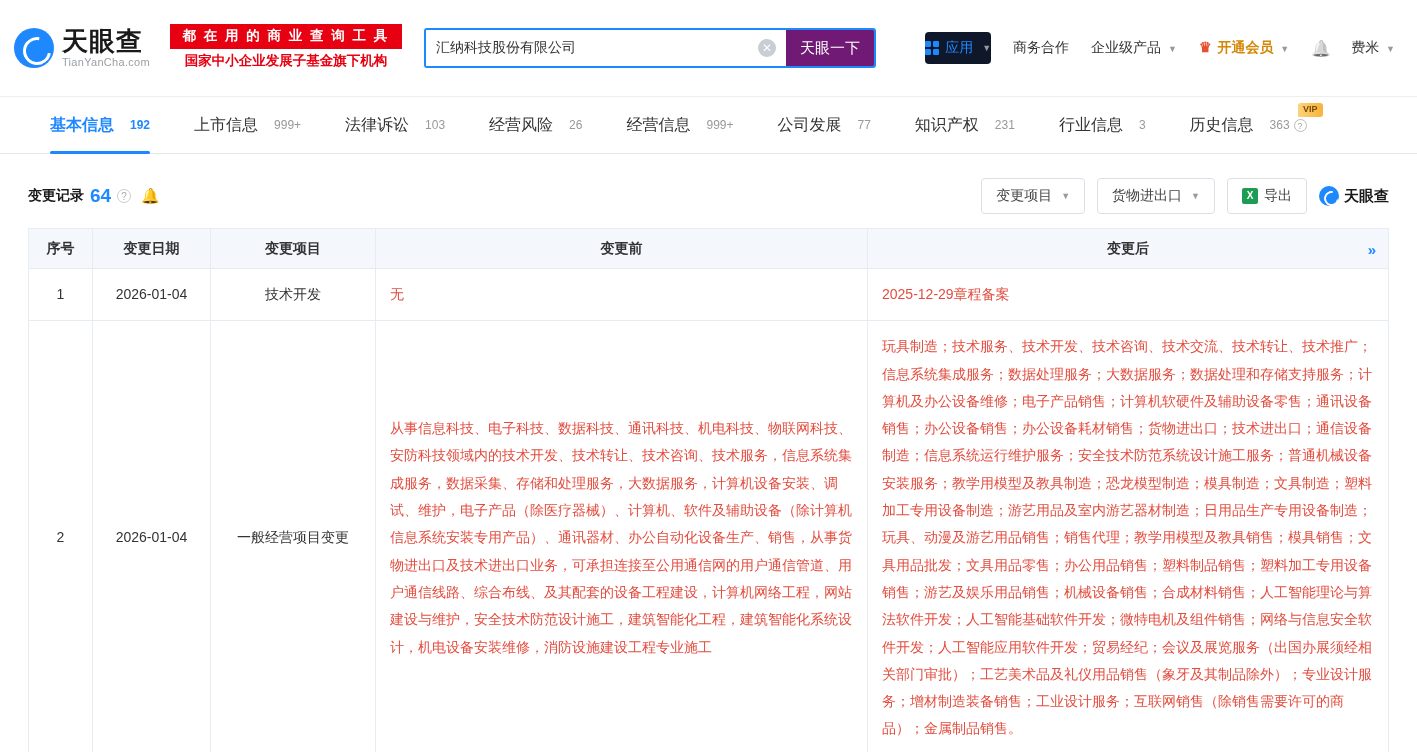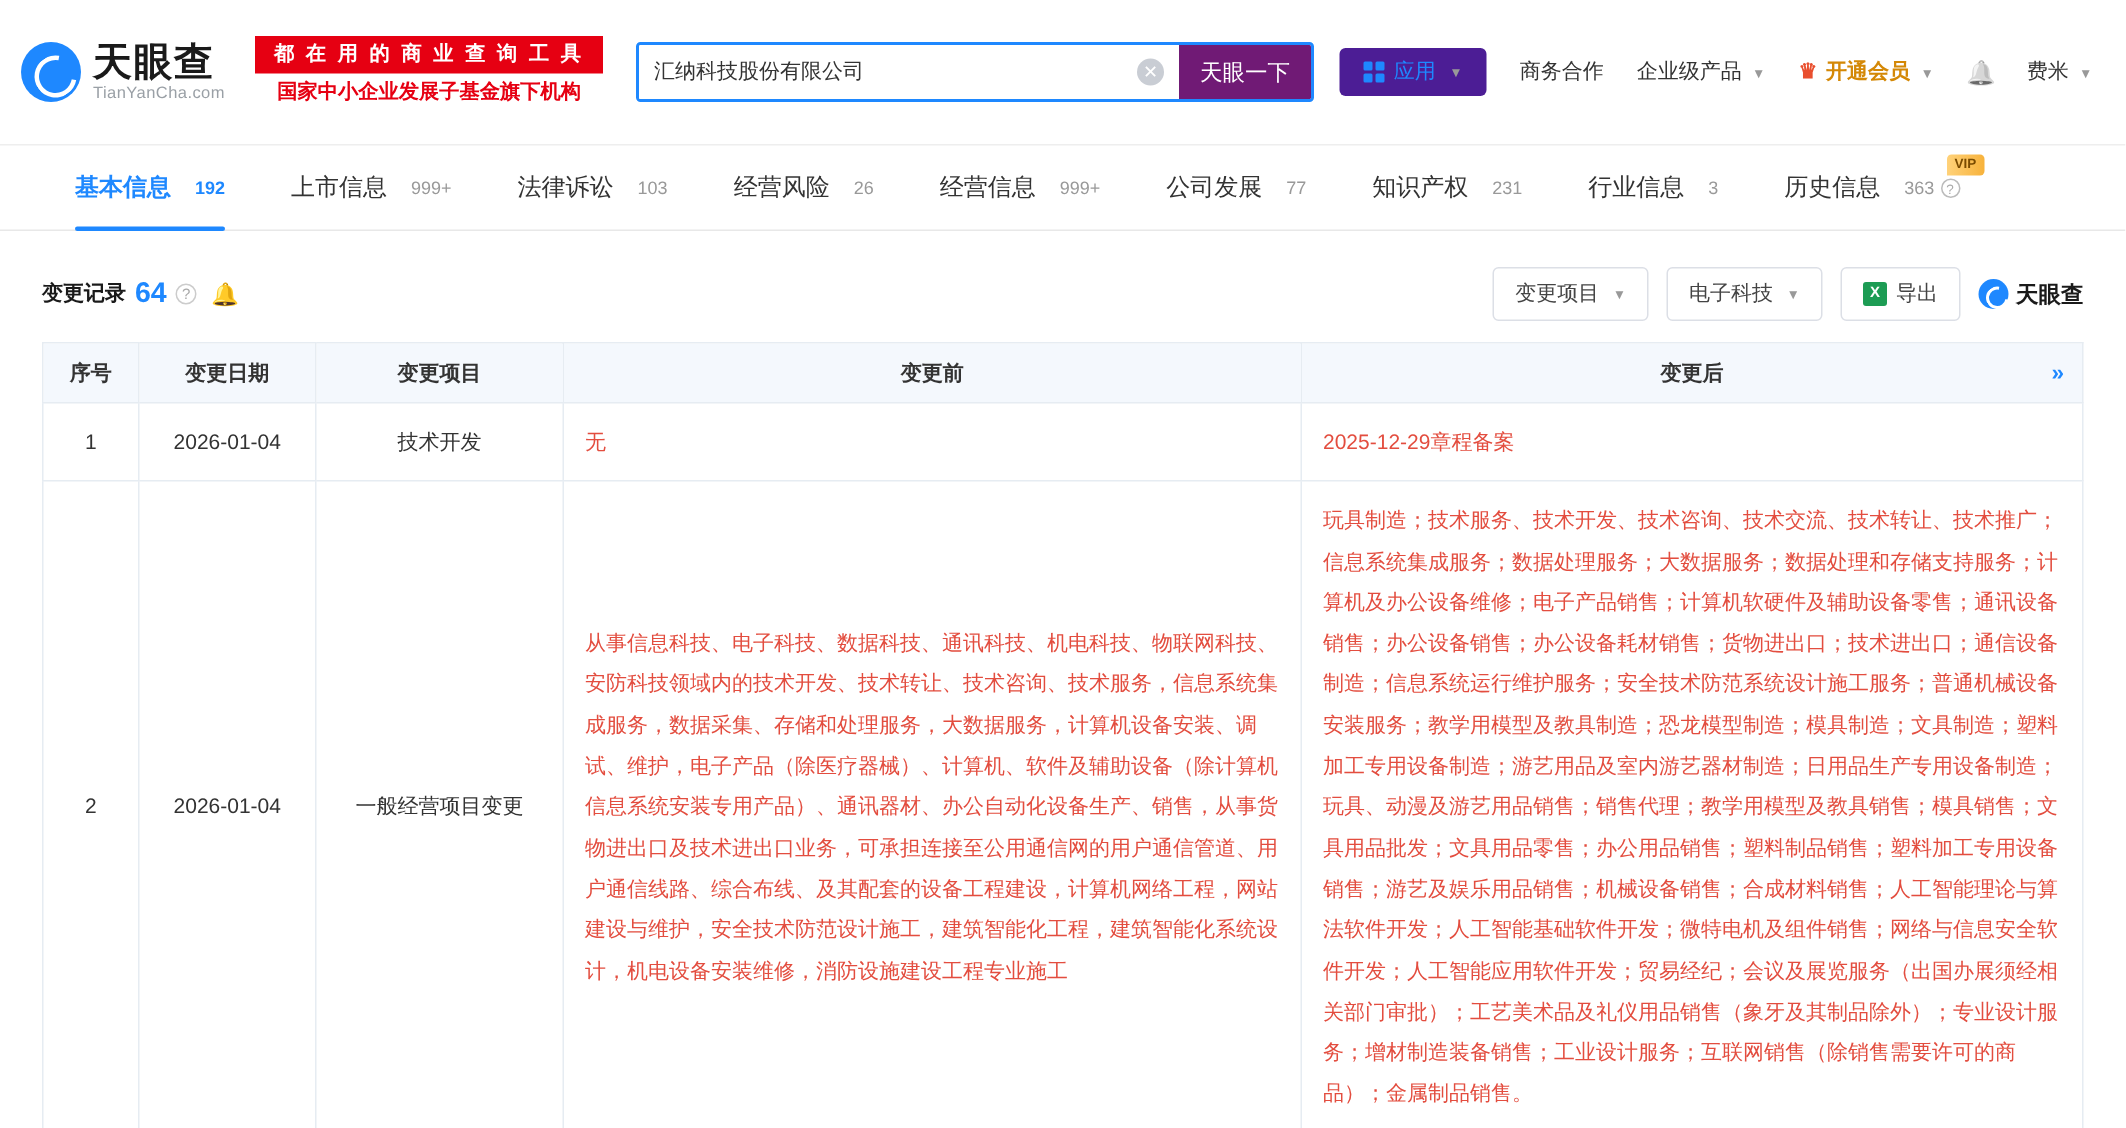--- a/index.html
+++ b/index.html
@@ -82,22 +82,22 @@
   }
 
   .header-right {
     margin-left: auto;
     display: flex; align-items: center; gap: 22px;
     font-size: 14px; color: #333;
     padding-right: 6px;
   }
   .app-btn {
     display: flex; align-items: center; gap: 6px;
-    background: #4c1d95; color: #1e88ff;
-    padding: 7px 16px; border-radius: 4px; cursor: pointer;
+    background: #0f172a; color: #1e88ff;
+    padding: 7px 0; border-radius: 4px; cursor: pointer;
     font-size: 14px;
   }
   .grid-icon { display: grid; grid-template-columns: 6px 6px; grid-gap: 2px; }
   .grid-icon i { width: 6px; height: 6px; background: #1e88ff; display: block; border-radius: 1px; }
   .hr-item { cursor: pointer; white-space: nowrap; }
   .vip-item { color: #d48806; font-weight: bold; cursor: pointer; white-space: nowrap; }
   .vip-crown { color: #e94f2e; margin-right: 2px; }
   .caret { font-size: 9px; margin-left: 3px; color: #999; }
   .bell {
     width: 18px; height: 18px; position: relative; cursor: pointer;
@@ -304,21 +304,21 @@
   <span class="section-count">64</span>
   <span class="sec-q">?</span>
   <span class="bell-sm">🔔</span>
 
   <div class="head-actions">
     <div class="btn-outline">
       <span>变更项目</span>
       <span class="caret">▼</span>
     </div>
     <div class="btn-outline">
-      <span>电子科技</span>
+      <span>货物进出口</span>
       <span class="caret">▼</span>
     </div>
     <div class="btn-outline">
       <span class="excel-icon">X</span>
       <span>导出</span>
     </div>
     <div class="brand-mini">
       <span class="brand-mini-dot"></span>
       <span>天眼查</span>
     </div>

